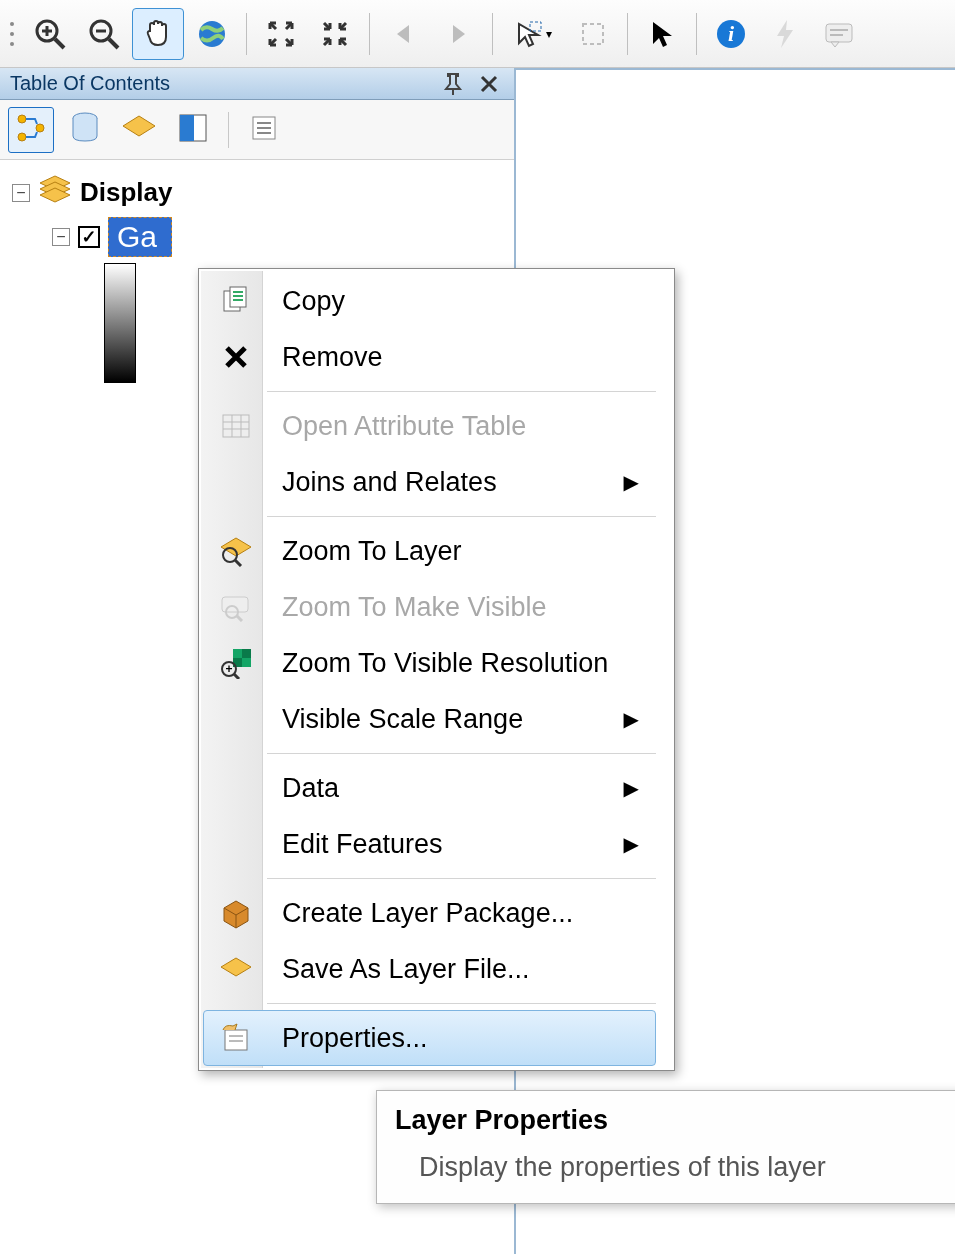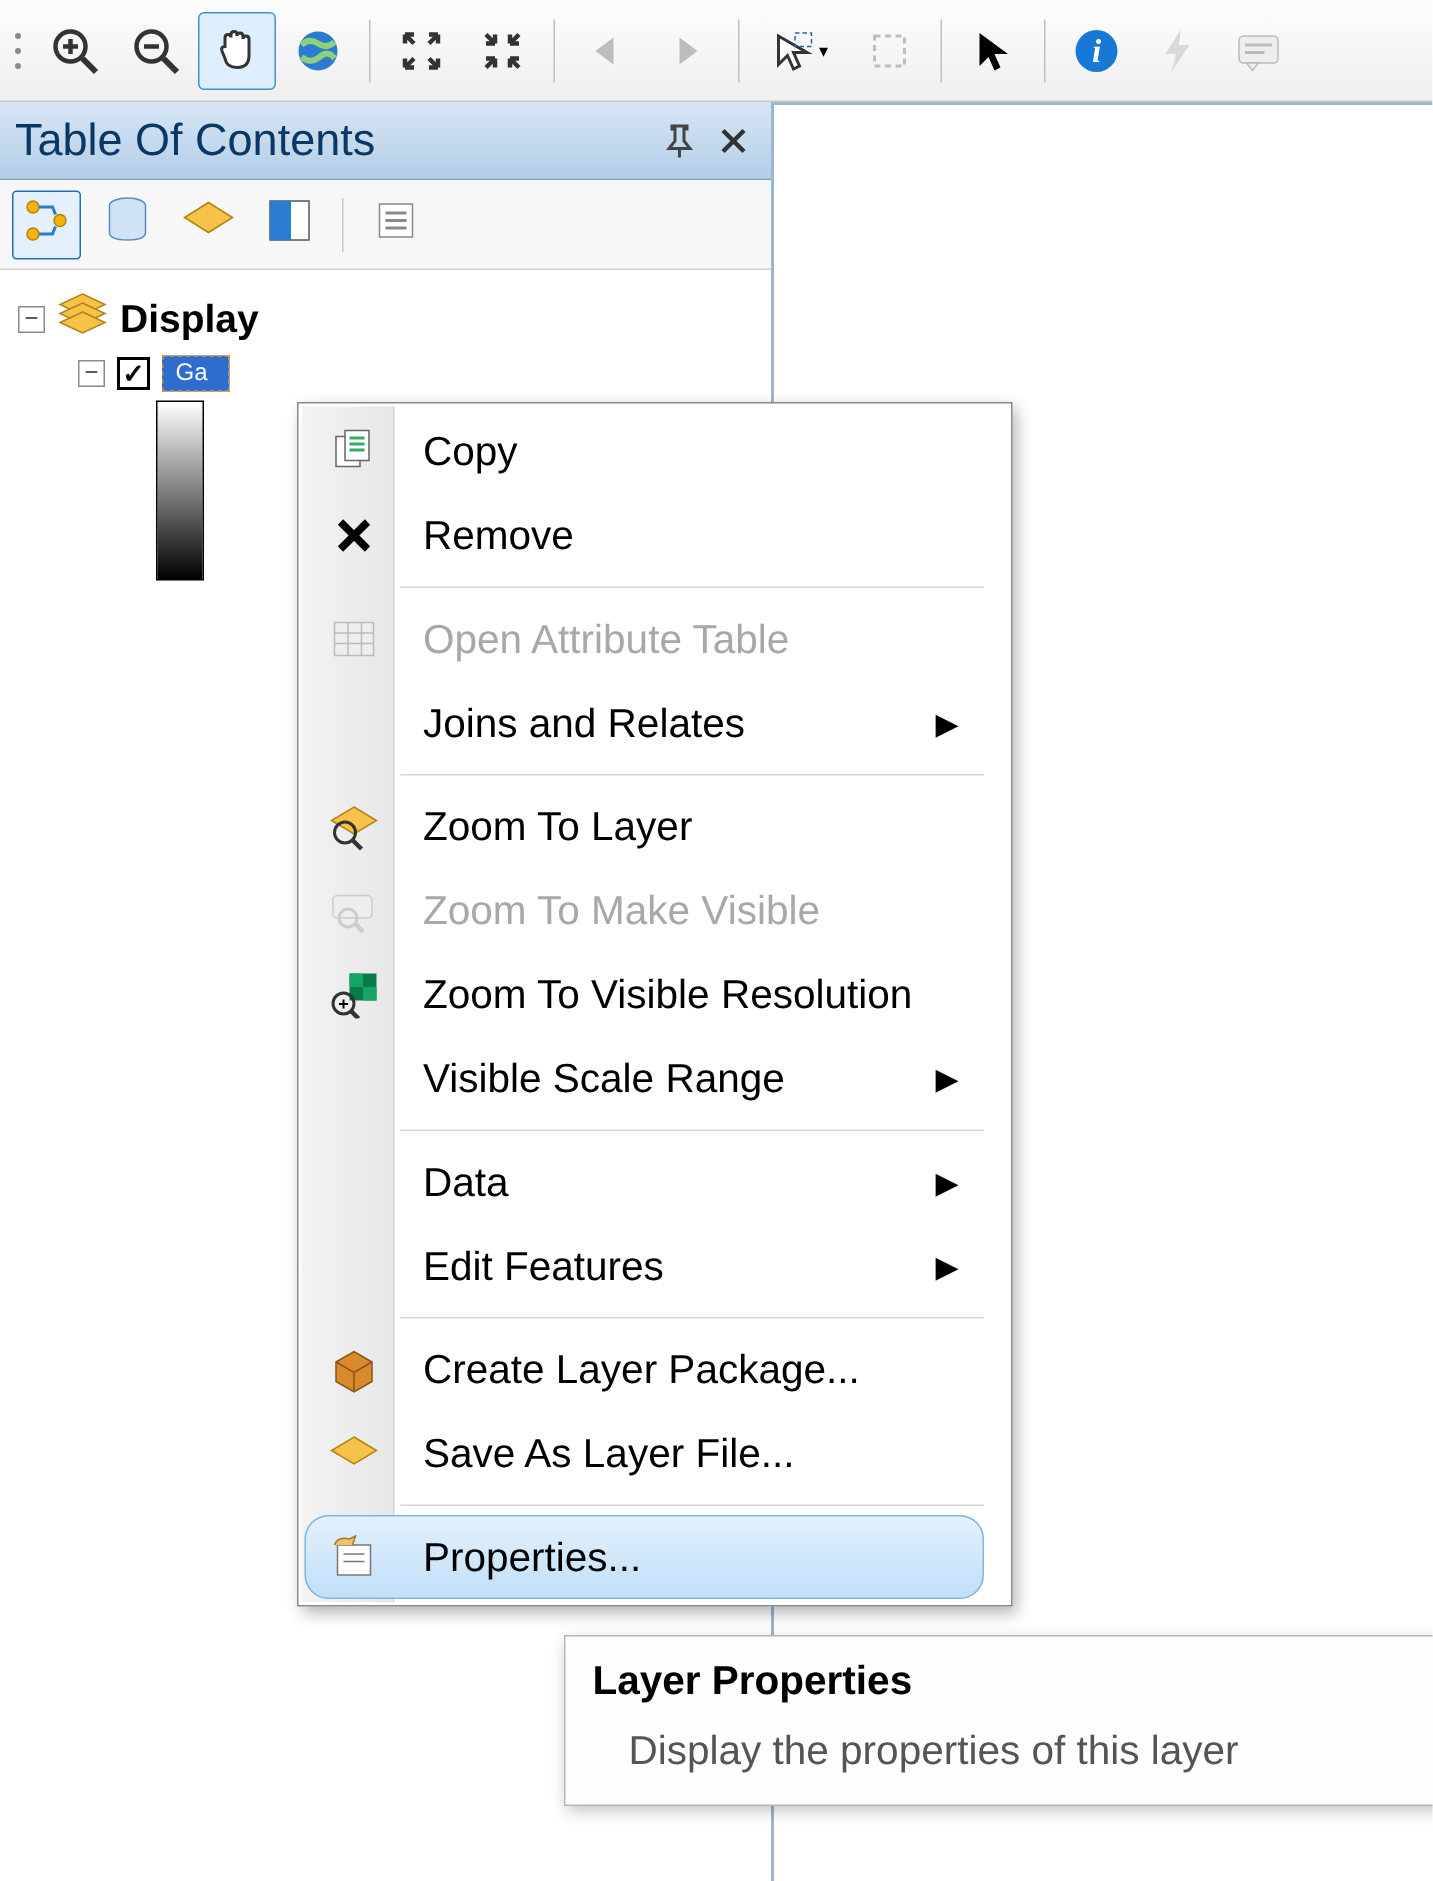--- a/index.html
+++ b/index.html
@@ -60,28 +60,28 @@
     display: flex;
     flex-direction: column;
     background: #fff;
   }
   .map-view {
     flex: 1;
     background: #fff;
     border-top: 2px solid #9bb8d3;
   }
   .toc-header {
-    height: 52px;
+    height: 32px;
     background: linear-gradient(to bottom, #d7e6f4, #b3cee8);
     border-bottom: 1px solid #7f9db9;
     display: flex;
     align-items: center;
     padding: 0 10px;
     color: #0a3763;
-    font-size: 30px;
+    font-size: 20px;
   }
   .toc-header .title { flex: 1; }
   .toc-header .hdr-btn {
     width: 30px; height: 30px;
     display: flex; align-items: center; justify-content: center;
     margin-left: 6px;
     color: #2a2a2a;
     cursor: pointer;
   }
 
@@ -132,21 +132,21 @@
   .checkbox.checked::after {
     content: "✓";
     font-size: 18px;
     font-weight: bold;
   }
   .layer-label {
     background: #2f6ccf;
     color: #fff;
     padding: 2px 14px 2px 8px;
     border: 1px dashed #d08820;
-    font-size: 16px;
+    font-size: 30px;
   }
   .gradient-swatch {
     margin-left: 92px;
     width: 32px; height: 120px;
     background: linear-gradient(to bottom, #fff, #000);
     border: 1px solid #000;
   }
 
   
   .ctx-menu {
@@ -176,21 +176,21 @@
     padding-left: 78px;
     padding-right: 16px;
     border: 1px solid transparent;
     margin: 0 2px;
     z-index: 1;
   }
   .ctx-item.disabled { color: #a8a8a8; }
   .ctx-item.hovered {
     background: linear-gradient(to bottom, #e3f1fd, #c0dff8);
     border: 1px solid #7eb4e0;
-    border-radius: 16px;
+    border-radius: 4px;
   }
   .ctx-item .lbl { flex: 1; }
   .ctx-item .submenu-arrow {
     font-size: 20px;
   }
   .ctx-sep {
     height: 0;
     border-top: 1px solid #d4d4d4;
     margin: 6px 2px 6px 66px;
   }

